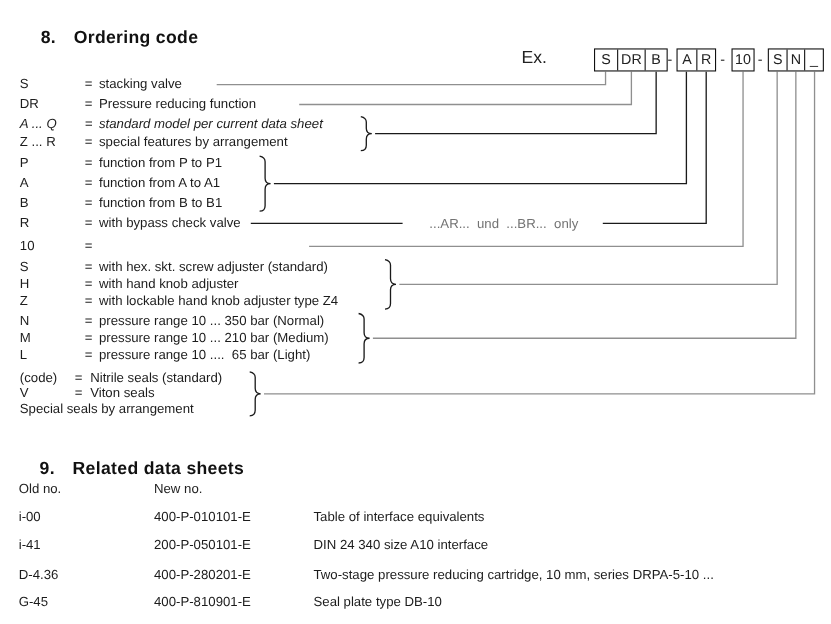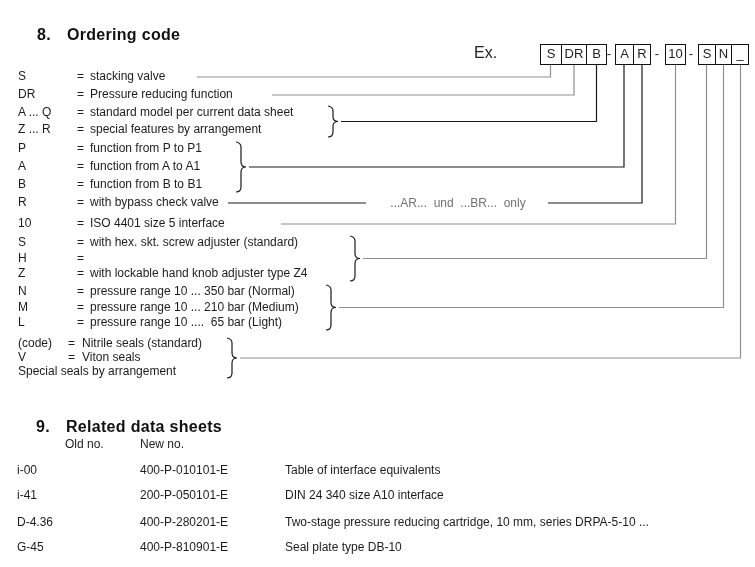--- a/index.html
+++ b/index.html
@@ -31,21 +31,21 @@
   .olist-row .desc{left:72px;}
   .olist-row.seals .eq{left:50px;}
   .olist-row.seals .desc{left:64px;}
   .olist-row.full .desc{left:0;}
   .bypass-note{
     position:absolute;left:378px;top:196px;width:160px;text-align:center;
     font-size:12px;color:#737373;white-space:pre;
   }
   .table-header{position:absolute;left:0;top:437px;width:755px;height:15px;font-size:12px;color:#222;}
   .table-header span{position:absolute;top:0;}
-  .table-header .old{left:17px;margin-left:48px;}
+  .table-header .old{left:17px;}
   .table-header .new{left:140px;}
   .t-row{position:absolute;left:17px;width:730px;height:15px;font-size:12px;color:#1c1c1c;}
   .t-row span{position:absolute;top:0;white-space:pre;}
   .t-row .old{left:0;}
   .t-row .new{left:123px;}
   .t-row .desc{left:268px;}
 </style>
 </head>
 <body>
 
@@ -107,21 +107,21 @@
       <div class="olist-row" style="top: 69px;">
         <span class="code">S</span>
         <span class="eq">=</span>
         <span class="desc">stacking valve</span>
       </div>
       <div class="olist-row" style="top: 87px;">
         <span class="code">DR</span>
         <span class="eq">=</span>
         <span class="desc">Pressure reducing function</span>
       </div>
-      <div class="olist-row" style="top: 105px;">
+      <div class="olist-row" style="top: 105px; font-style: italic;">
         <span class="code">A ... Q</span>
         <span class="eq">=</span>
         <span class="desc">standard model per current data sheet</span>
       </div>
       <div class="olist-row" style="top: 122px;">
         <span class="code">Z ... R</span>
         <span class="eq">=</span>
         <span class="desc">special features by arrangement</span>
       </div>
       <div class="olist-row" style="top: 141px;">
@@ -140,30 +140,30 @@
         <span class="desc">function from B to B1</span>
       </div>
       <div class="olist-row" style="top: 195px;">
         <span class="code">R</span>
         <span class="eq">=</span>
         <span class="desc">with bypass check valve</span>
       </div>
       <div class="olist-row" style="top: 216px;">
         <span class="code">10</span>
         <span class="eq">=</span>
-        <span class="desc">ISO 4401 size 5 interface</span>
       </div>
       <div class="olist-row" style="top: 235px;">
         <span class="code">S</span>
         <span class="eq">=</span>
         <span class="desc">with hex. skt. screw adjuster (standard)</span>
       </div>
       <div class="olist-row" style="top: 251px;">
         <span class="code">H</span>
         <span class="eq">=</span>
+        <span class="desc">with hand knob adjuster</span>
       </div>
       <div class="olist-row" style="top: 266px;">
         <span class="code">Z</span>
         <span class="eq">=</span>
         <span class="desc">with lockable hand knob adjuster type Z4</span>
       </div>
       <div class="olist-row" style="top: 284px;">
         <span class="code">N</span>
         <span class="eq">=</span>
         <span class="desc">pressure range 10 ... 350 bar (Normal)</span>

